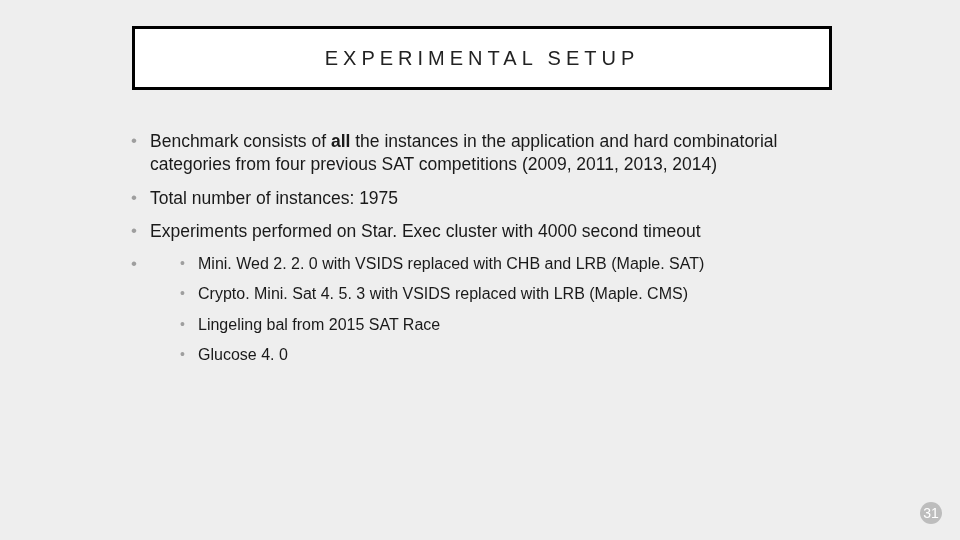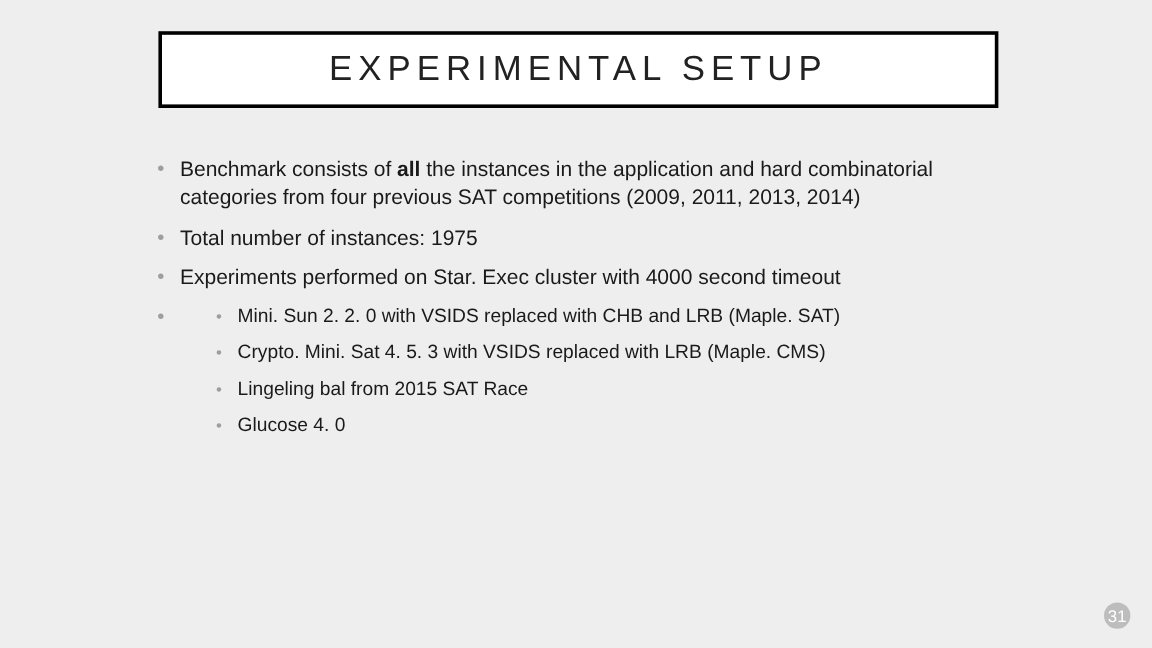--- a/index.html
+++ b/index.html
@@ -24,21 +24,21 @@
     left: 132px;
     width: 694px;
     height: 58px;
     border: 3px solid #000;
     background: #fff;
     display: flex;
     align-items: center;
     justify-content: center;
   }
   .title-text {
-    font-size: 29px;
+    font-size: 20px;
     letter-spacing: 5px;
     color: #222;
     font-weight: 400;
   }
   .content {
     position: absolute;
     top: 130px;
     left: 128px;
     width: 708px;
     font-size: 17.5px;
@@ -115,21 +115,21 @@
         <span>Benchmark consists of </span><span class="b">all</span><span> the instances in the application and hard combinatorial categories from four previous SAT competitions (2009, 2011, 2013, 2014)</span>
       </li>
       <li>
         <span>Total number of instances: 1975</span>
       </li>
       <li>
         <span>Experiments performed on Star. Exec cluster with 4000 second timeout</span>
       </li>
       <li>
         <ul class="sub">
-          <li><span>Mini. Sun 2. 2. 0 with VSIDS replaced with CHB and LRB (Maple. SAT)</span></li>
+          <li><span>Mini. Wed 2. 2. 0 with VSIDS replaced with CHB and LRB (Maple. SAT)</span></li>
           <li><span>Crypto. Mini. Sat 4. 5. 3 with VSIDS replaced with LRB (Maple. CMS)</span></li>
           <li><span>Lingeling bal from 2015 SAT Race</span></li>
           <li><span>Glucose 4. 0</span></li>
         </ul>
       </li>
     </ul>
   </div>
 
   <div class="page-num">
     <span>31</span>

